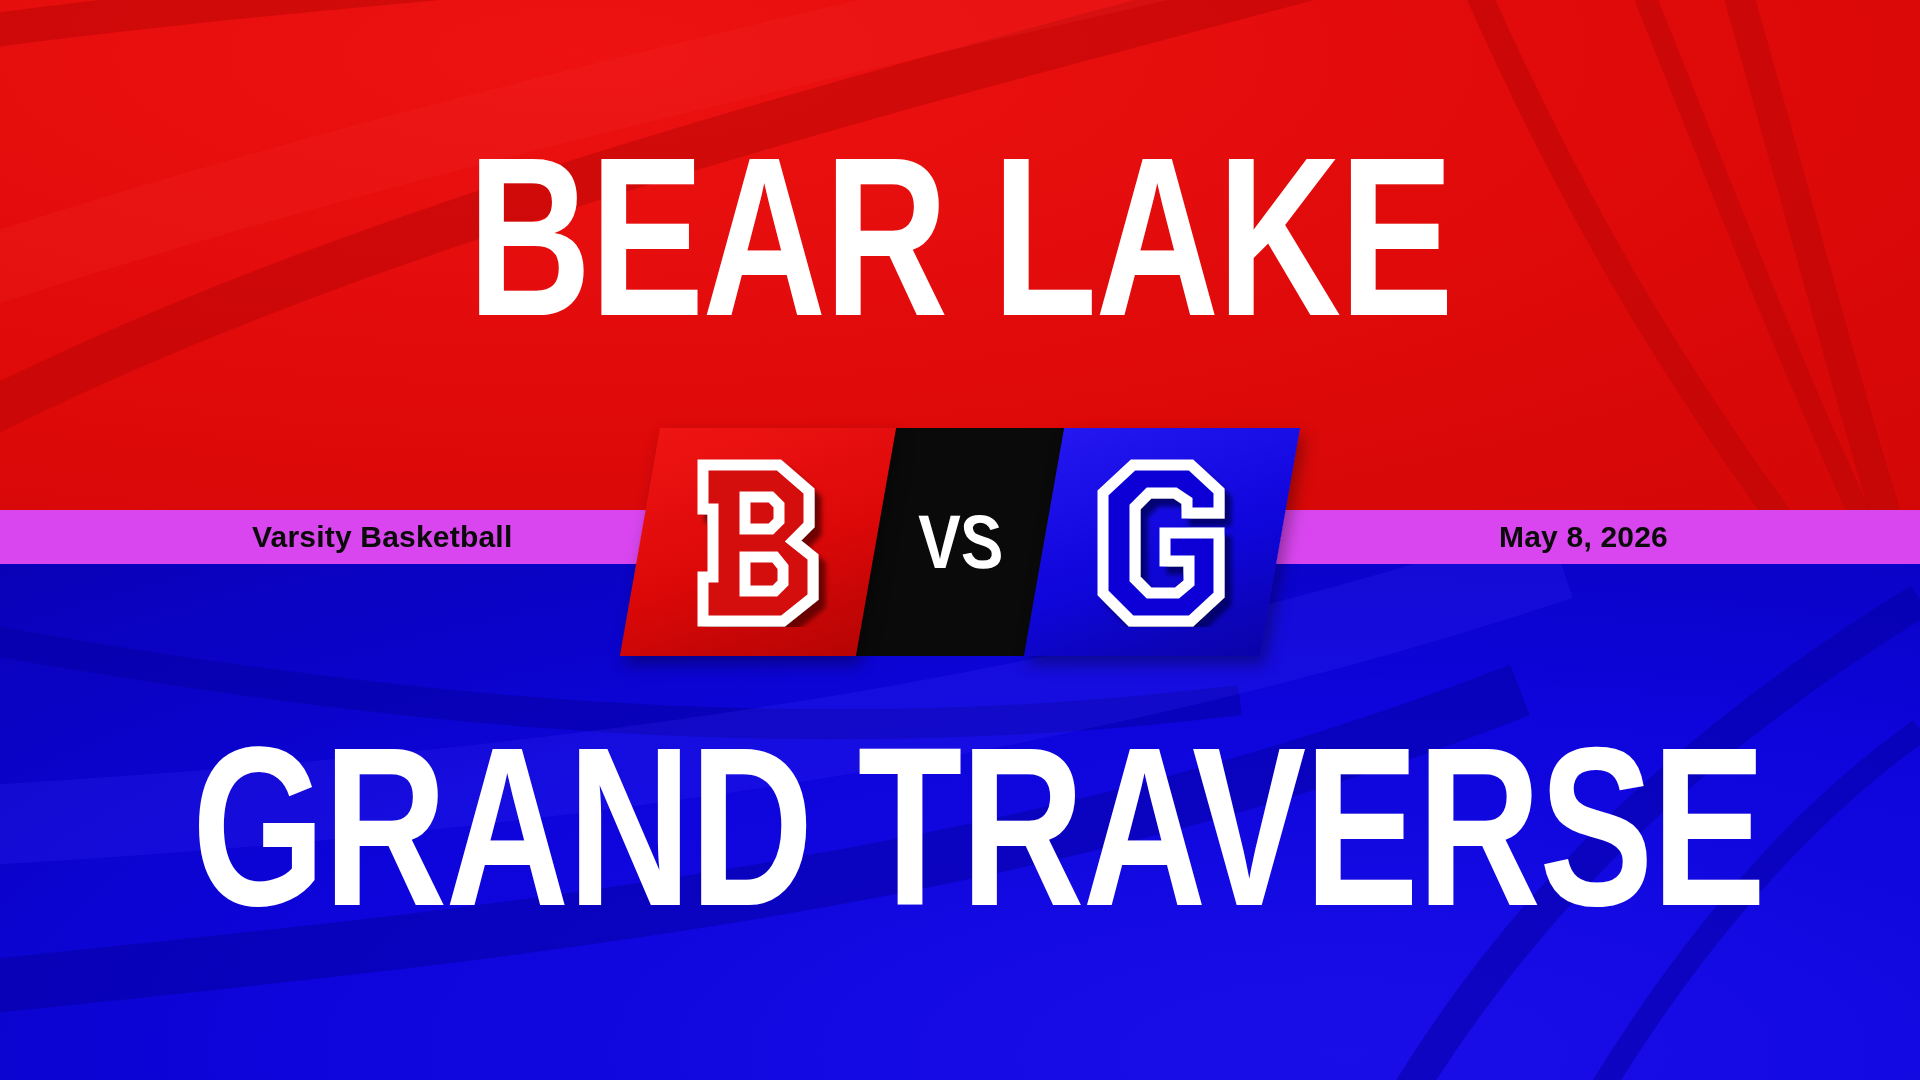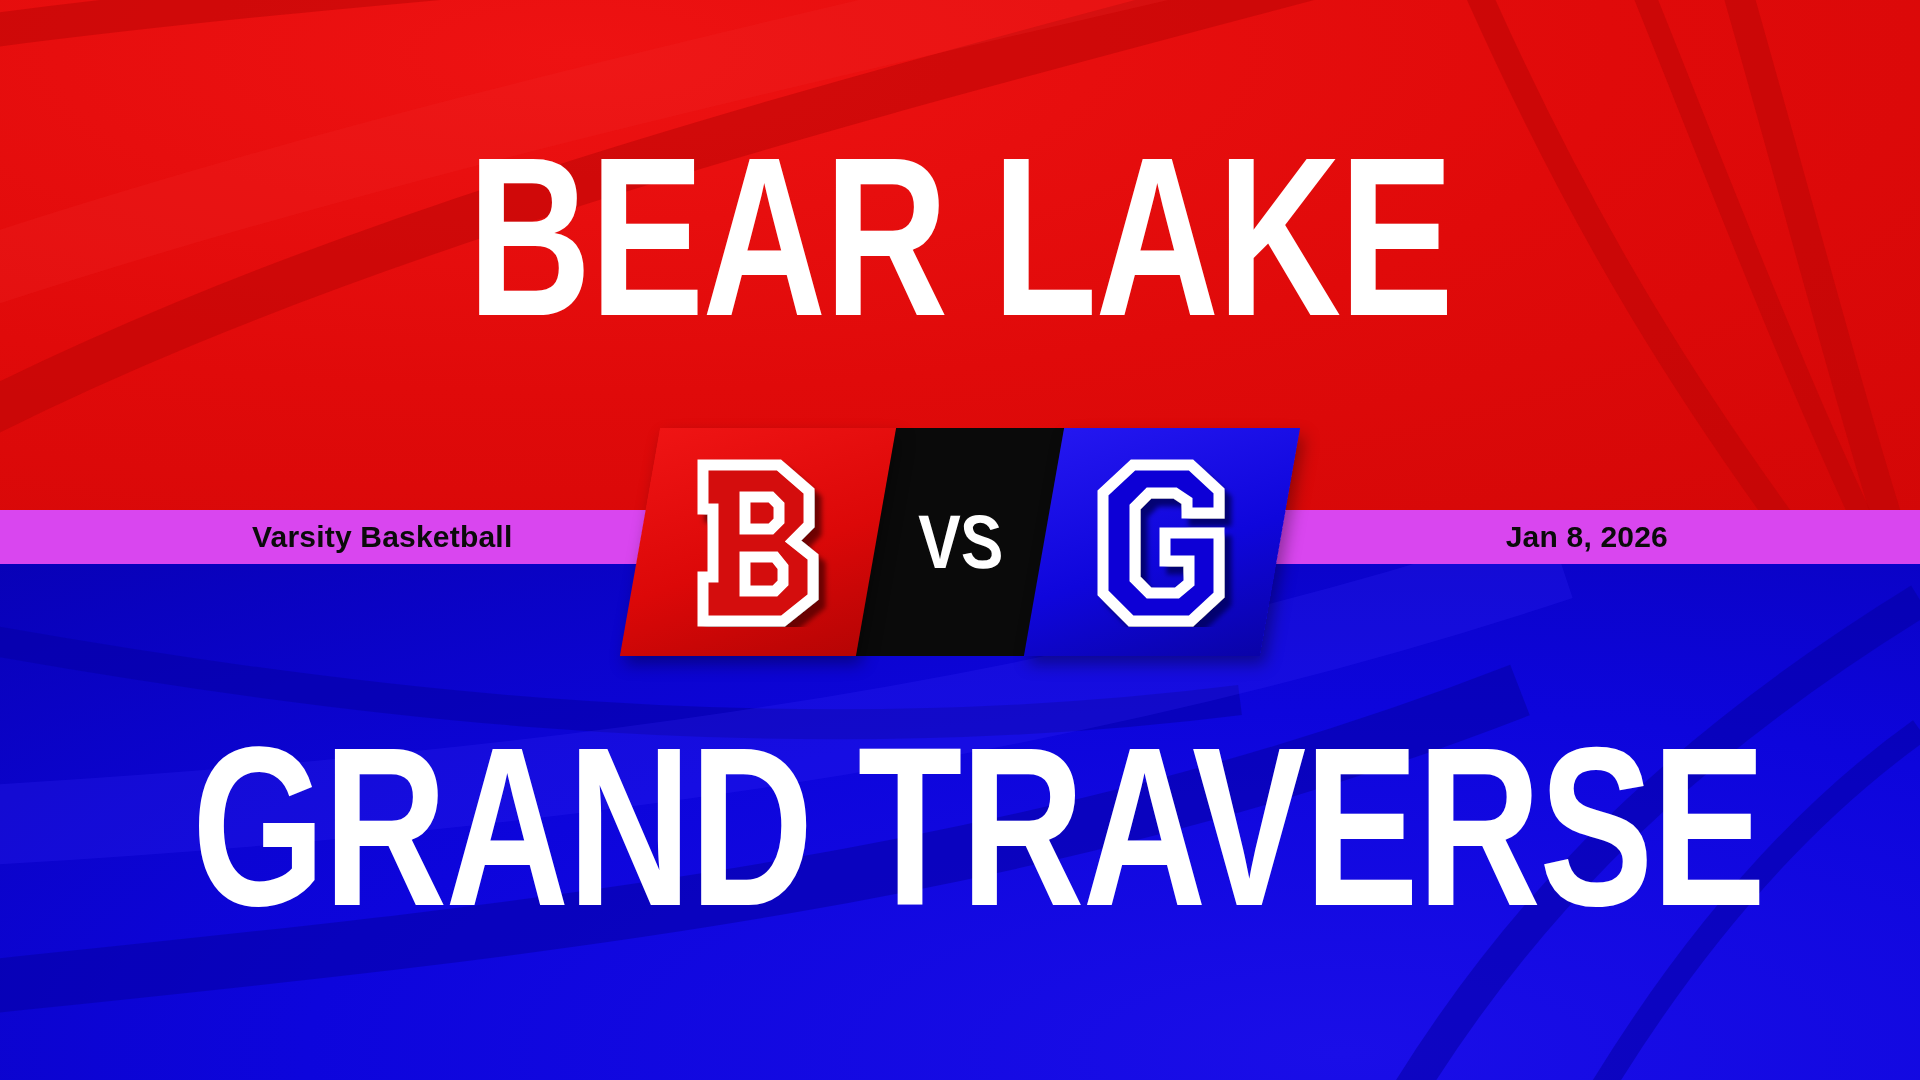--- a/index.html
+++ b/index.html
@@ -190,21 +190,21 @@
     </svg>
   </div>
 
   <div class="team-name" id="team-top-name">BEAR LAKE</div>
 
   <div class="team-name" id="team-bottom-name">GRAND TRAVERSE</div>
 
   <div id="info-band">
     <div id="info-band-inner">
       <div class="band-text" id="sport-label">Varsity Basketball</div>
-      <div class="band-text" id="date-label">Jan 8, 2026</div>
+      <div class="band-text" id="date-label">May 8, 2026</div>
     </div>
   </div>
 
   <div id="badge">
 
     <div class="badge-panel" id="panel-home">
       <div class="panel-content">
         <span class="varsity-letter">
           <svg width="150" height="170" viewBox="0 0 150 170" aria-hidden="true">
             <defs>

